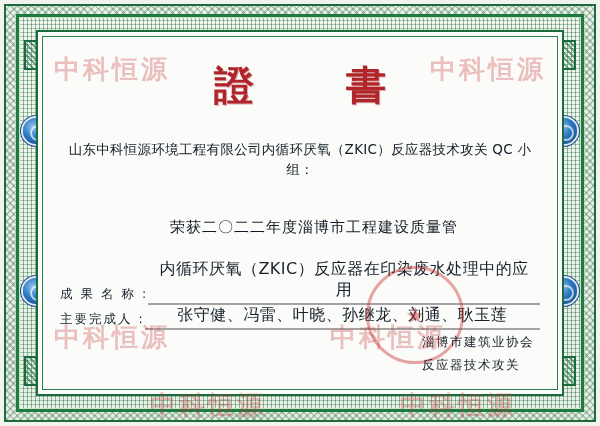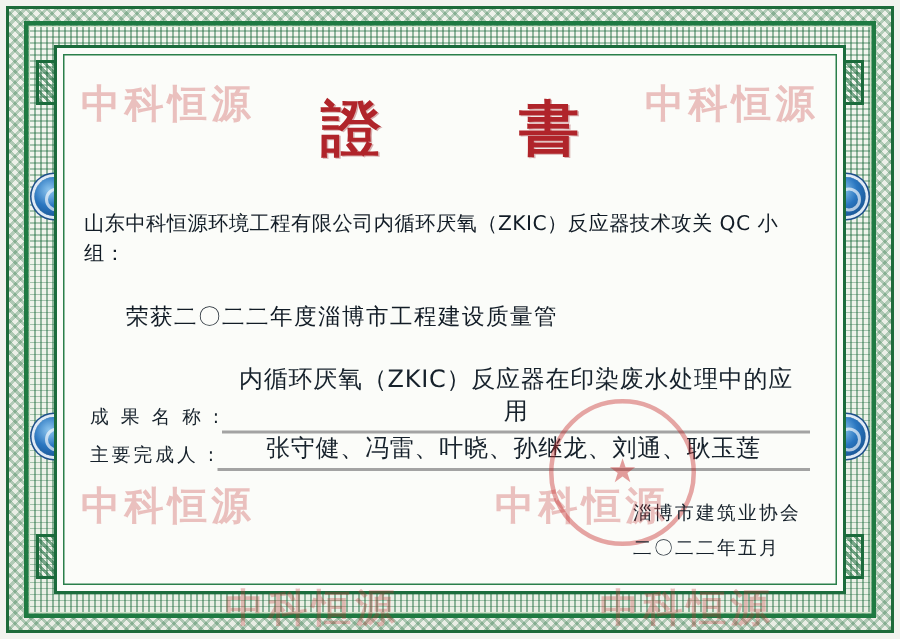--- a/index.html
+++ b/index.html
@@ -117,27 +117,28 @@
     text-indent: 34px;
     text-shadow: 1px 1px 0 rgba(150,30,35,0.35);
   }
 
   .body-line {
     font-family: "DejaVu Sans", "Liberation Sans", sans-serif;
     font-size: 13.5px;
     color: #121c26;
     margin: 0 6px;
     line-height: 1.5;
+    text-align: center;
   }
   .line-1 {
     margin-top: 26px;
     letter-spacing: 0.3px;
   }
   .line-2 {
-    margin-top: 20px;
+    margin-top: 36px;
     text-indent: 28px;
     font-size: 15px;
     letter-spacing: 1px;
   }
   .line-3 {
     margin-top: 14px;
     font-size: 15px;
     letter-spacing: 1px;
   }
 
@@ -252,21 +253,21 @@
       <div class="field-label">主要完成人 :</div>
       <div class="field-value">张守健、冯雷、叶晓、孙继龙、刘通、耿玉莲</div>
     </div>
 
     <div class="stamp">
       <div class="star">★</div>
     </div>
 
     <div class="signature">
       <div>淄博市建筑业协会</div>
-      <div>二〇二二年五月</div>
+      <div>反应器技术攻关</div>
     </div>
 
   </div>
 
   <div class="watermark wm-1">中科恒源</div>
   <div class="watermark wm-2">中科恒源</div>
   <div class="watermark wm-3">中科恒源</div>
   <div class="watermark wm-4">中科恒源</div>
   <div class="watermark wm-5">中科恒源</div>
   <div class="watermark wm-6">中科恒源</div>

